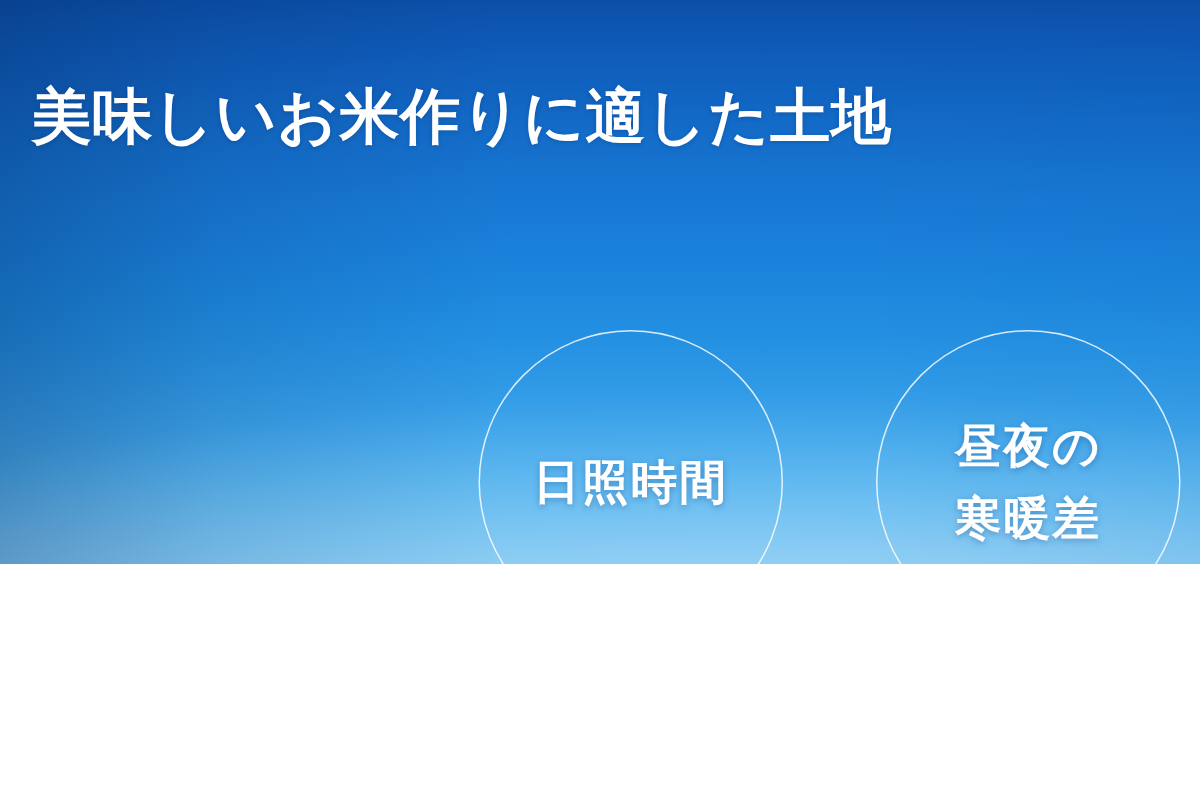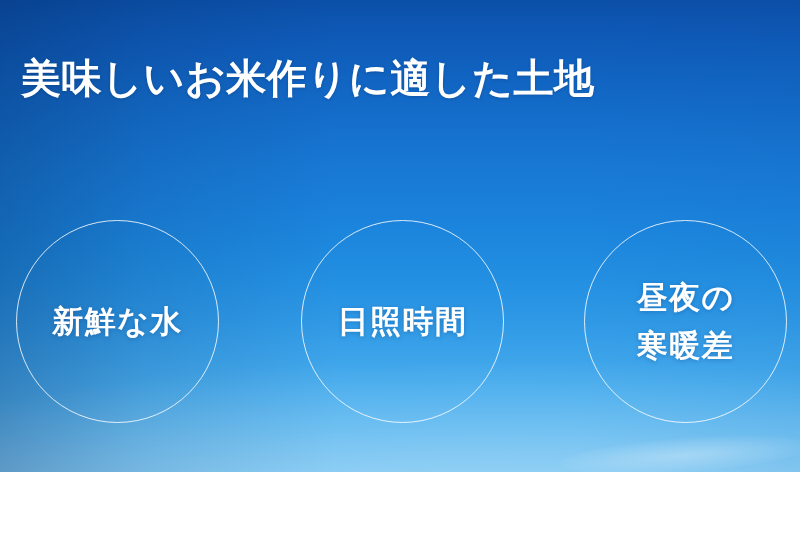--- a/index.html
+++ b/index.html
@@ -4,21 +4,21 @@
 <style>
   html, body {
     margin: 0;
     padding: 0;
     background: #ffffff;
   }
 
   #banner {
     position: relative;
     width: 800px;
-    height: 472px;
+    height: 376px;
     overflow: hidden;
     font-family: "Liberation Sans", "DejaVu Sans", sans-serif;
     
     background:
       linear-gradient(180deg,
         #0b4fa8 0%,
         #0d55b0 4%,
         #0f5cba 10%,
         #1267c4 19%,
         #1571cd 28%,
@@ -127,21 +127,21 @@
     width: 203px;
     height: 203px;
     border: 1.4px solid rgba(255, 255, 255, 0.82);
     border-radius: 50%;
     box-sizing: border-box;
     display: flex;
     align-items: center;
     justify-content: center;
   }
   .circle.c1 { left: 16px; }
-  .circle.c2 { left: 301px; justify-content: center; }
+  .circle.c2 { left: 319px; justify-content: center; }
   .circle.c3 { left: 584px; }
 
   .circle-label {
     color: #ffffff;
     font-size: 31px;
     font-weight: 700;
     line-height: 45px;
     letter-spacing: 1.5px;
     text-align: center;
     text-shadow: 0 1px 4px rgba(8, 60, 130, 0.35);
@@ -170,23 +170,20 @@
   <div class="cloud-wisp-1"></div>
   <div class="cloud-wisp-2"></div>
   <div class="cloud-wisp-3"></div>
 
   <div class="headline">
     <div class="headline-line">美味しいお米作りに適した土地</div>
   </div>
 
   <div class="circle-row">
 
-    <div class="circle c1">
-      <span class="circle-label">新鮮な水</span>
-    </div>
 
     <div class="circle c2">
       <span class="circle-label">日照時間</span>
     </div>
 
     <div class="circle c3">
       <span class="circle-label two-line">昼夜の
 寒暖差</span>
     </div>
 

